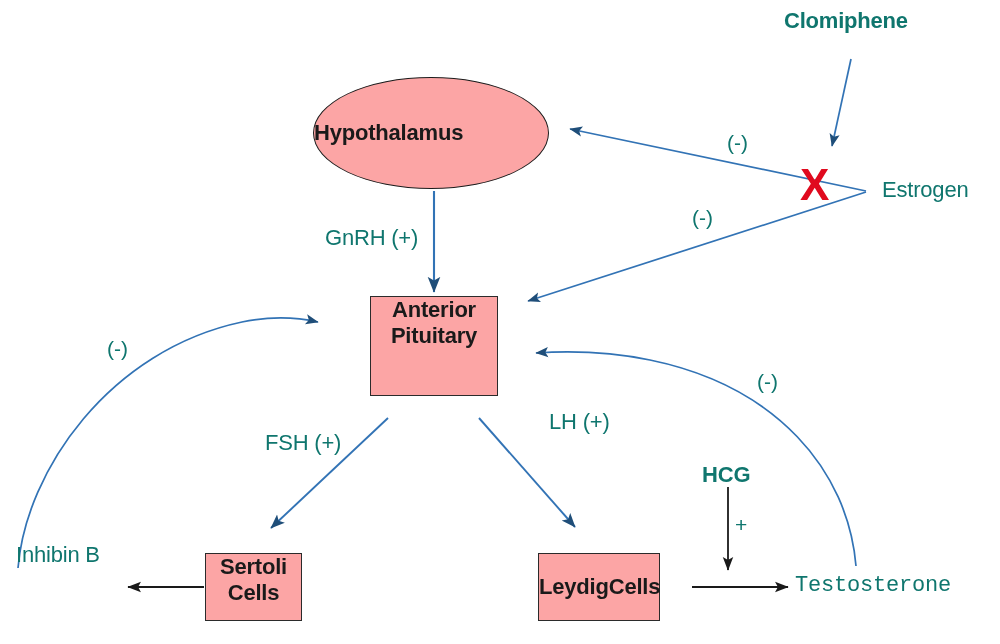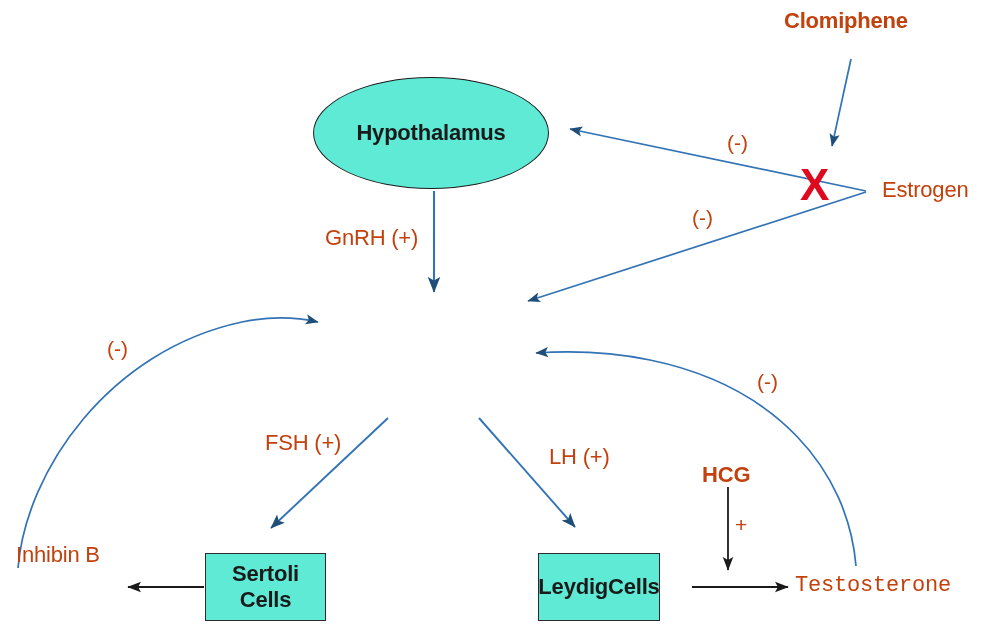--- a/index.html
+++ b/index.html
@@ -23,41 +23,41 @@
     top: 0;
     width: 1000px;
     height: 644px;
     pointer-events: none;
   }
   .node {
     position: absolute;
     box-sizing: border-box;
     display: flex;
     align-items: center;
-    justify-content: center;
+    justify-content: flex-start;
     text-align: center;
     color: #1a1a1a;
-    background: #5eead4;
+    background: #fca5a5;
   }
   .node-box {
     border: 1.6px solid #2b2b2b;
   }
   .node-ellipse {
     border: 1.8px solid #1d1d1d;
     border-radius: 50%;
   }
   .node-label {
     font-weight: bold;
     font-size: 22px;
     line-height: 1.18;
     letter-spacing: -0.2px;
   }
   .free-text {
     position: absolute;
-    color: #c2410c;
+    color: #0f766e;
     white-space: nowrap;
   }
   .t-plain {
     font-size: 22px;
     font-weight: normal;
     letter-spacing: -0.2px;
   }
   .t-bold {
     font-size: 22px;
     font-weight: bold;
@@ -110,40 +110,44 @@
 
     <path d="M 18,568 C 26,470 110,350 242,322 C 276,315 300,318 318,322" fill="none" stroke="#3273b5" stroke-width="1.7" marker-end="url(#ahBlue)"></path>
 
     <path d="M 856,566 C 848,470 776,386 650,360 C 606,351 566,351 536,353" fill="none" stroke="#3273b5" stroke-width="1.7" marker-end="url(#ahBlue)"></path>
   </svg>
 
   <div class="node node-ellipse" style="left:313px; top:77px; width:236px; height:112px;">
     <span class="node-label">Hypothalamus</span>
   </div>
 
+  <div class="node node-box" style="left:370px; top:296px; width:128px; height:100px; flex-direction:column;">
+    <span class="node-label">Anterior</span>
+    <span class="node-label">Pituitary</span>
+  </div>
 
-  <div class="node node-box" style="left:205px; top:553px; width:121px; height:68px; flex-direction:column;">
+  <div class="node node-box" style="left:205px; top:553px; width:97px; height:68px; flex-direction:column;">
     <span class="node-label">Sertoli</span>
     <span class="node-label">Cells</span>
   </div>
 
   <div class="node node-box" style="left:538px; top:553px; width:122px; height:68px; flex-direction:row;">
     <span class="node-label">Leydig</span>
     <span class="node-label">Cells</span>
   </div>
 
   <div class="free-text t-bold" style="left:784px; top:8px;">Clomiphene</div>
 
   <div class="free-text t-plain" style="left:882px; top:177px;">Estrogen</div>
 
   <div class="free-text t-plain" style="left:325px; top:225px;">GnRH (+)</div>
 
   <div class="free-text t-plain" style="left:265px; top:430px;">FSH (+)</div>
 
-  <div class="free-text t-plain" style="left:549px; top:444px;">LH (+)</div>
+  <div class="free-text t-plain" style="left:549px; top:409px;">LH (+)</div>
 
   <div class="free-text t-bold" style="left:702px; top:462px;">HCG</div>
 
   <div class="free-text t-plain" style="left:795px; top:573px;font-family:Liberation Mono, monospace;">Testosterone</div>
 
   <div class="free-text t-plain" style="left:16px; top:542px;">Inhibin B</div>
 
   <div class="free-text t-sign" style="left:727px; top:131px;">(-)</div>
 
   <div class="free-text t-sign" style="left:692px; top:206px;">(-)</div>

